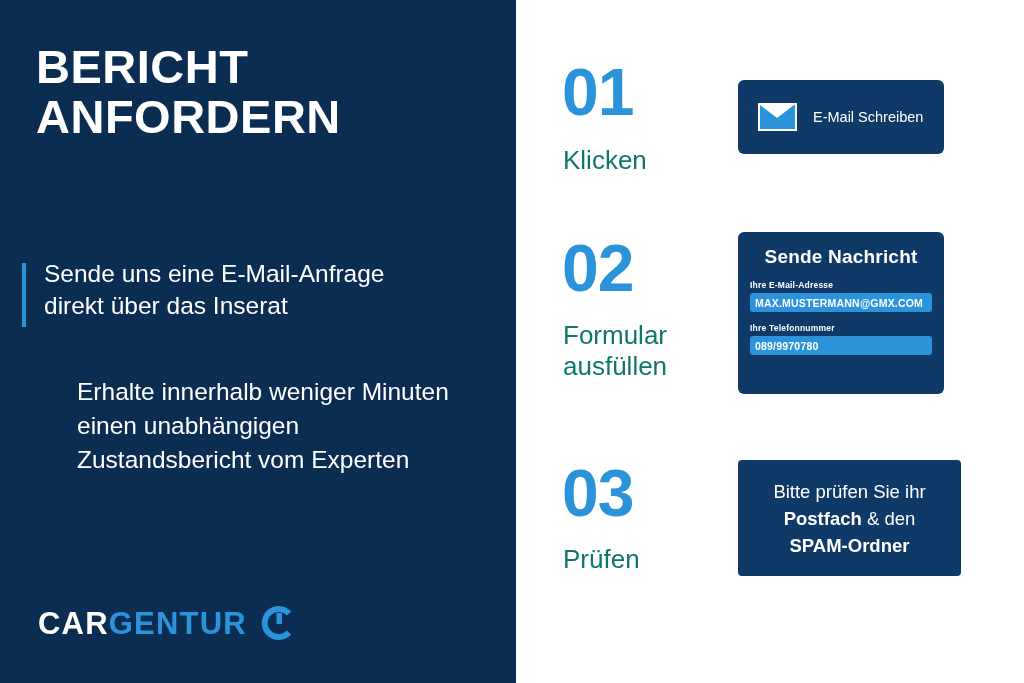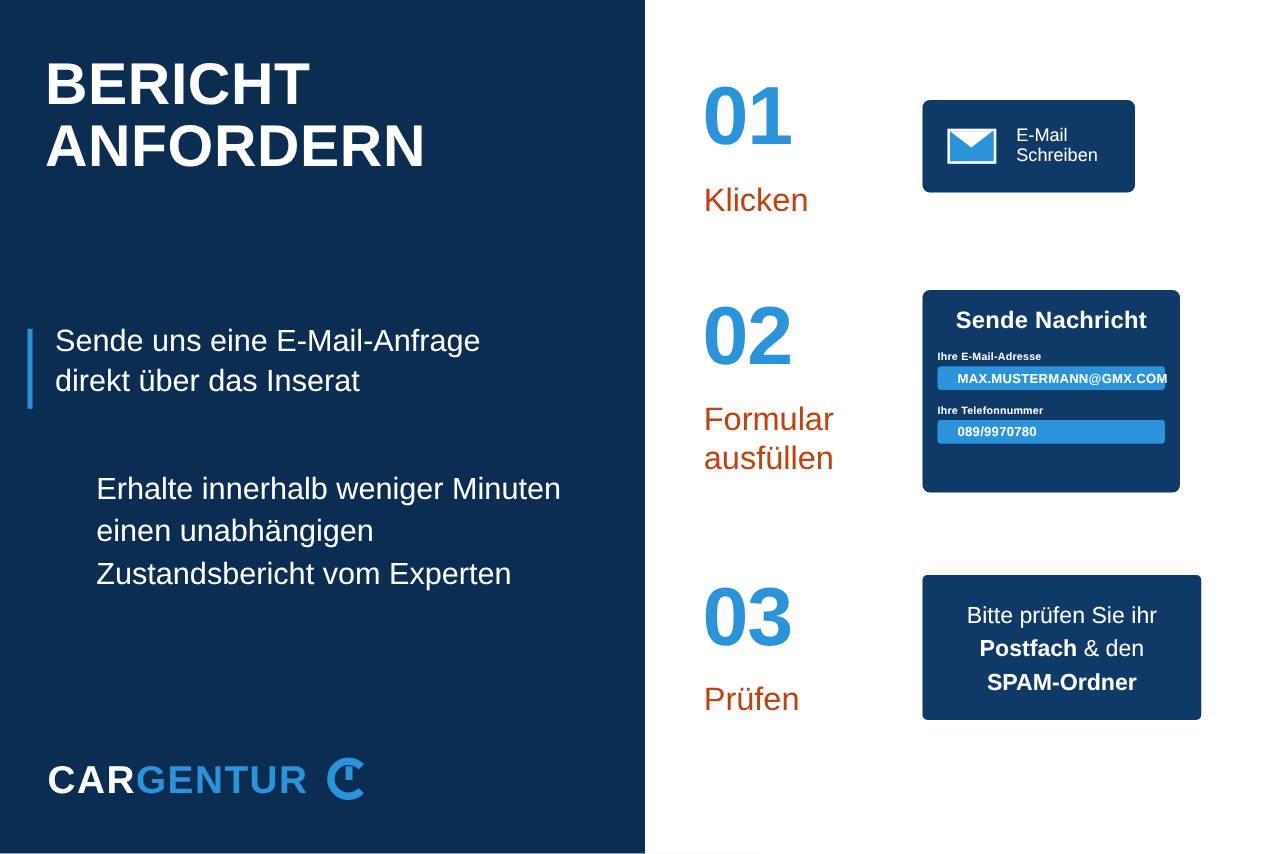--- a/index.html
+++ b/index.html
@@ -120,35 +120,35 @@
     left: 46px;
     color: #2a93d9;
     font-size: 66px;
     font-weight: bold;
     line-height: 66px;
     letter-spacing: -1px;
   }
   .step-label {
     position: absolute;
     left: 47px;
-    color: #c2410c;
+    color: #0f766e;
     font-size: 26px;
     line-height: 31px;
   }
   .step-label .line { display: block; }
 
   
   .step-1 .step-num { top: 42px; }
   .step-1 .step-label { top: 128px; }
 
   .email-card {
     position: absolute;
     left: 222px;
     top: 63px;
-    width: 170px;
+    width: 206px;
     height: 74px;
     background: #0f3a68;
     border-radius: 6px;
     display: flex;
     align-items: center;
     padding-left: 20px;
     box-sizing: border-box;
   }
   .env {
     width: 39px;
@@ -206,21 +206,21 @@
   }
   .field-box {
     height: 19px;
     border-radius: 3px;
     background: #2a93d9;
     color: #ffffff;
     font-size: 10.5px;
     font-weight: bold;
     display: flex;
     align-items: center;
-    padding-left: 16px;
+    padding-left: 5px;
     box-sizing: border-box;
     letter-spacing: 0.2px;
     text-align: center;
   }
   .field-gap { height: 11px; }
 
   
   .step-3 .step-num { top: 443px; }
   .step-3 .step-label { top: 527px; }
 

